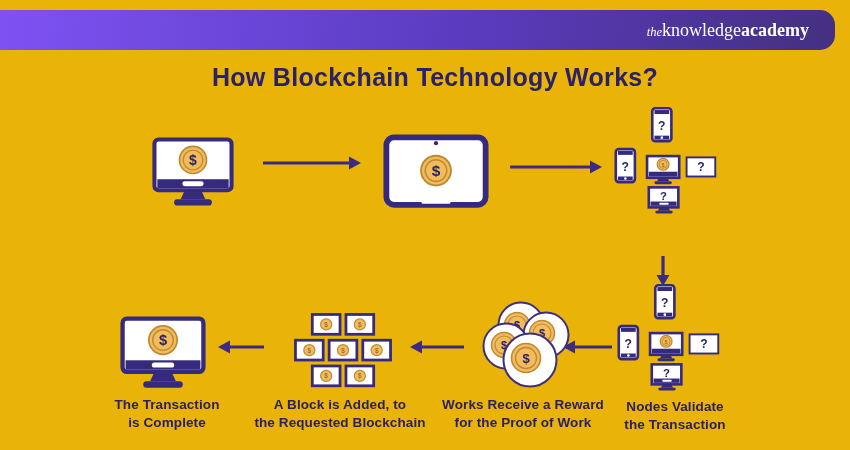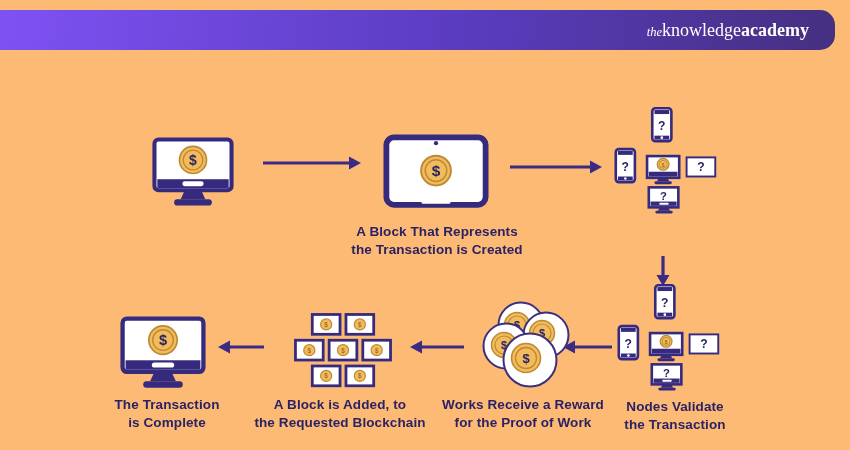--- a/index.html
+++ b/index.html
@@ -1,16 +1,16 @@
 <!DOCTYPE html>
 <html><head>
 <meta charset="utf-8">
 <style>
   html,body{margin:0;padding:0;background:#fff;}
-  .stage{position:relative;width:850px;height:450px;background:#fdba74;overflow:hidden;
+  .stage{position:relative;width:850px;height:450px;background:#eab308;overflow:hidden;
          font-family:"Liberation Sans",sans-serif;}
   .abs{position:absolute;}
 
   
   .header-bar{position:absolute;left:0;top:10px;width:835px;height:40px;
     border-radius:0 15px 15px 0;
     background:linear-gradient(95deg,#7e52f3 0%,#5a3cc0 55%,#453080 100%);
     display:flex;align-items:center;justify-content:flex-end;
     padding-right:26px;box-sizing:border-box;}
   .logo{color:#ffffff;font-family:"Liberation Serif",serif;white-space:nowrap;}
@@ -46,20 +46,21 @@
 <body>
 
 <div class="stage">
 
   <div class="header-bar">
     <div class="logo">
       <span class="the">the</span><span class="kw">knowledge</span><span class="ac">academy</span>
     </div>
   </div>
 
+  <div class="page-title">How Blockchain Technology Works?</div>
 
   <svg class="abs" style="left:152px;top:137px" width="82" viewBox="0 0 100 90">
     <rect x="3" y="3" width="94" height="62" rx="5" class="scr5"></rect>
     <rect x="6.5" y="51.5" width="87" height="11" class="inkf"></rect>
     <rect x="37" y="54" width="26" height="6" rx="3" fill="#fff"></rect>
     <polygon points="40,65 60,65 65,76 35,76" class="inkf"></polygon>
     <rect x="27" y="76" width="46" height="7.5" rx="3.75" class="inkf"></rect>
     <g>
       <circle cx="50" cy="28" r="16.5" class="coinf" stroke-width="2"></circle>
       <circle cx="50" cy="28" r="12" class="coinr" stroke-width="1.6"></circle>
@@ -75,22 +76,20 @@
   <svg class="abs" style="left:383px;top:134px" width="106" viewBox="0 0 110 78">
     <rect x="3.5" y="3.5" width="103" height="70" rx="8" class="scr6"></rect>
     <circle cx="55" cy="9.5" r="2.2" class="inkf"></circle>
     <rect x="40" y="67.5" width="30" height="5" rx="1.5" fill="#fff"></rect>
     <g>
       <circle cx="55" cy="38" r="15.5" class="coinf" stroke-width="2"></circle>
       <circle cx="55" cy="38" r="11.2" class="coinr" stroke-width="1.5"></circle>
       <text x="55" y="43.5" class="dollar" font-size="16">$</text>
     </g>
   </svg>
-  <div class="step-label" style="left:327px;top:223px;width:220px">A Block That Represents
-the Transaction is Created</div>
 
   <svg class="abs" style="left:509px;top:159px" width="94" height="16" viewBox="0 0 94 16">
     <line x1="1" y1="8" x2="81" y2="8" class="arr"></line>
     <polygon points="81,1.5 93,8 81,14.5" class="arrh"></polygon>
   </svg>
 
   <svg class="abs" style="left:611px;top:107px" width="106" viewBox="0 0 122 126">
     <g transform="translate(46,0)">
       <rect x="1.5" y="1.5" width="22" height="38" rx="3.5" class="scr3"></rect>
       <rect x="4" y="3.5" width="17" height="4.6" class="inkf"></rect>

